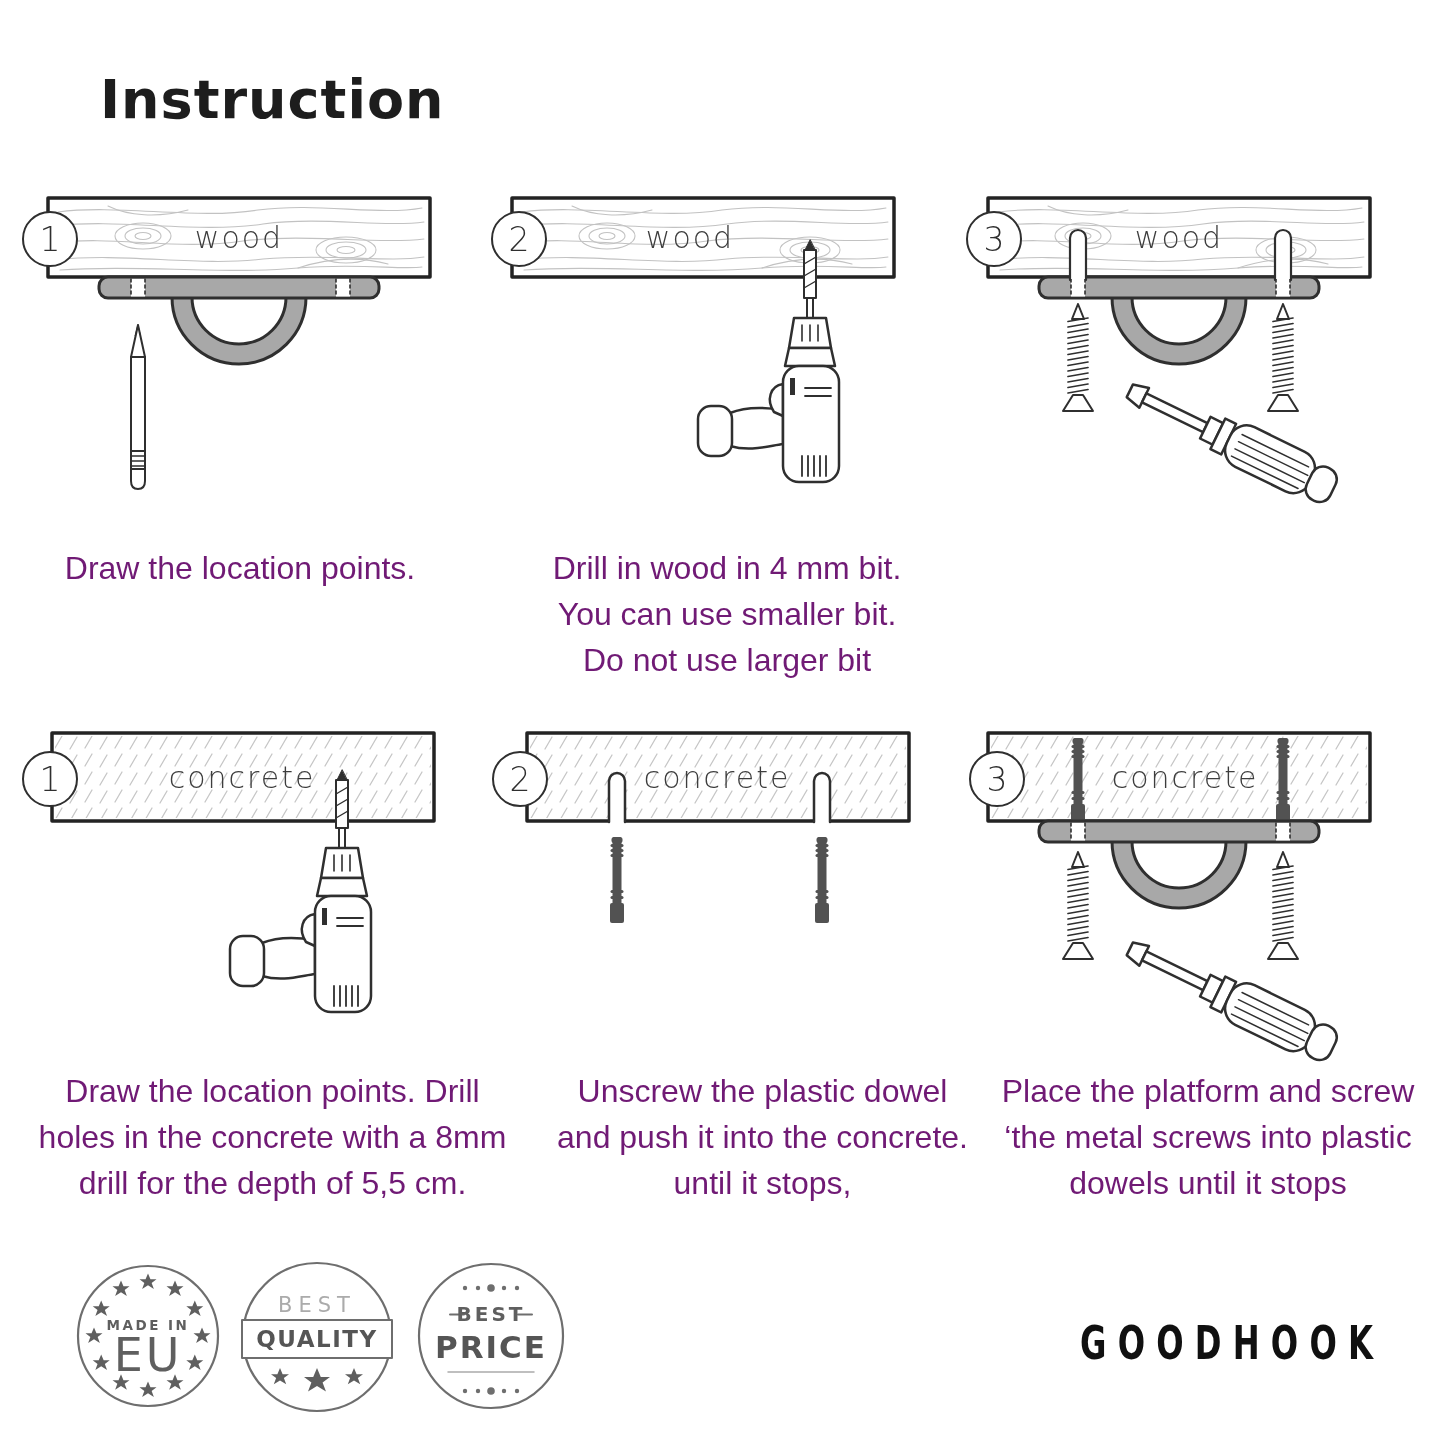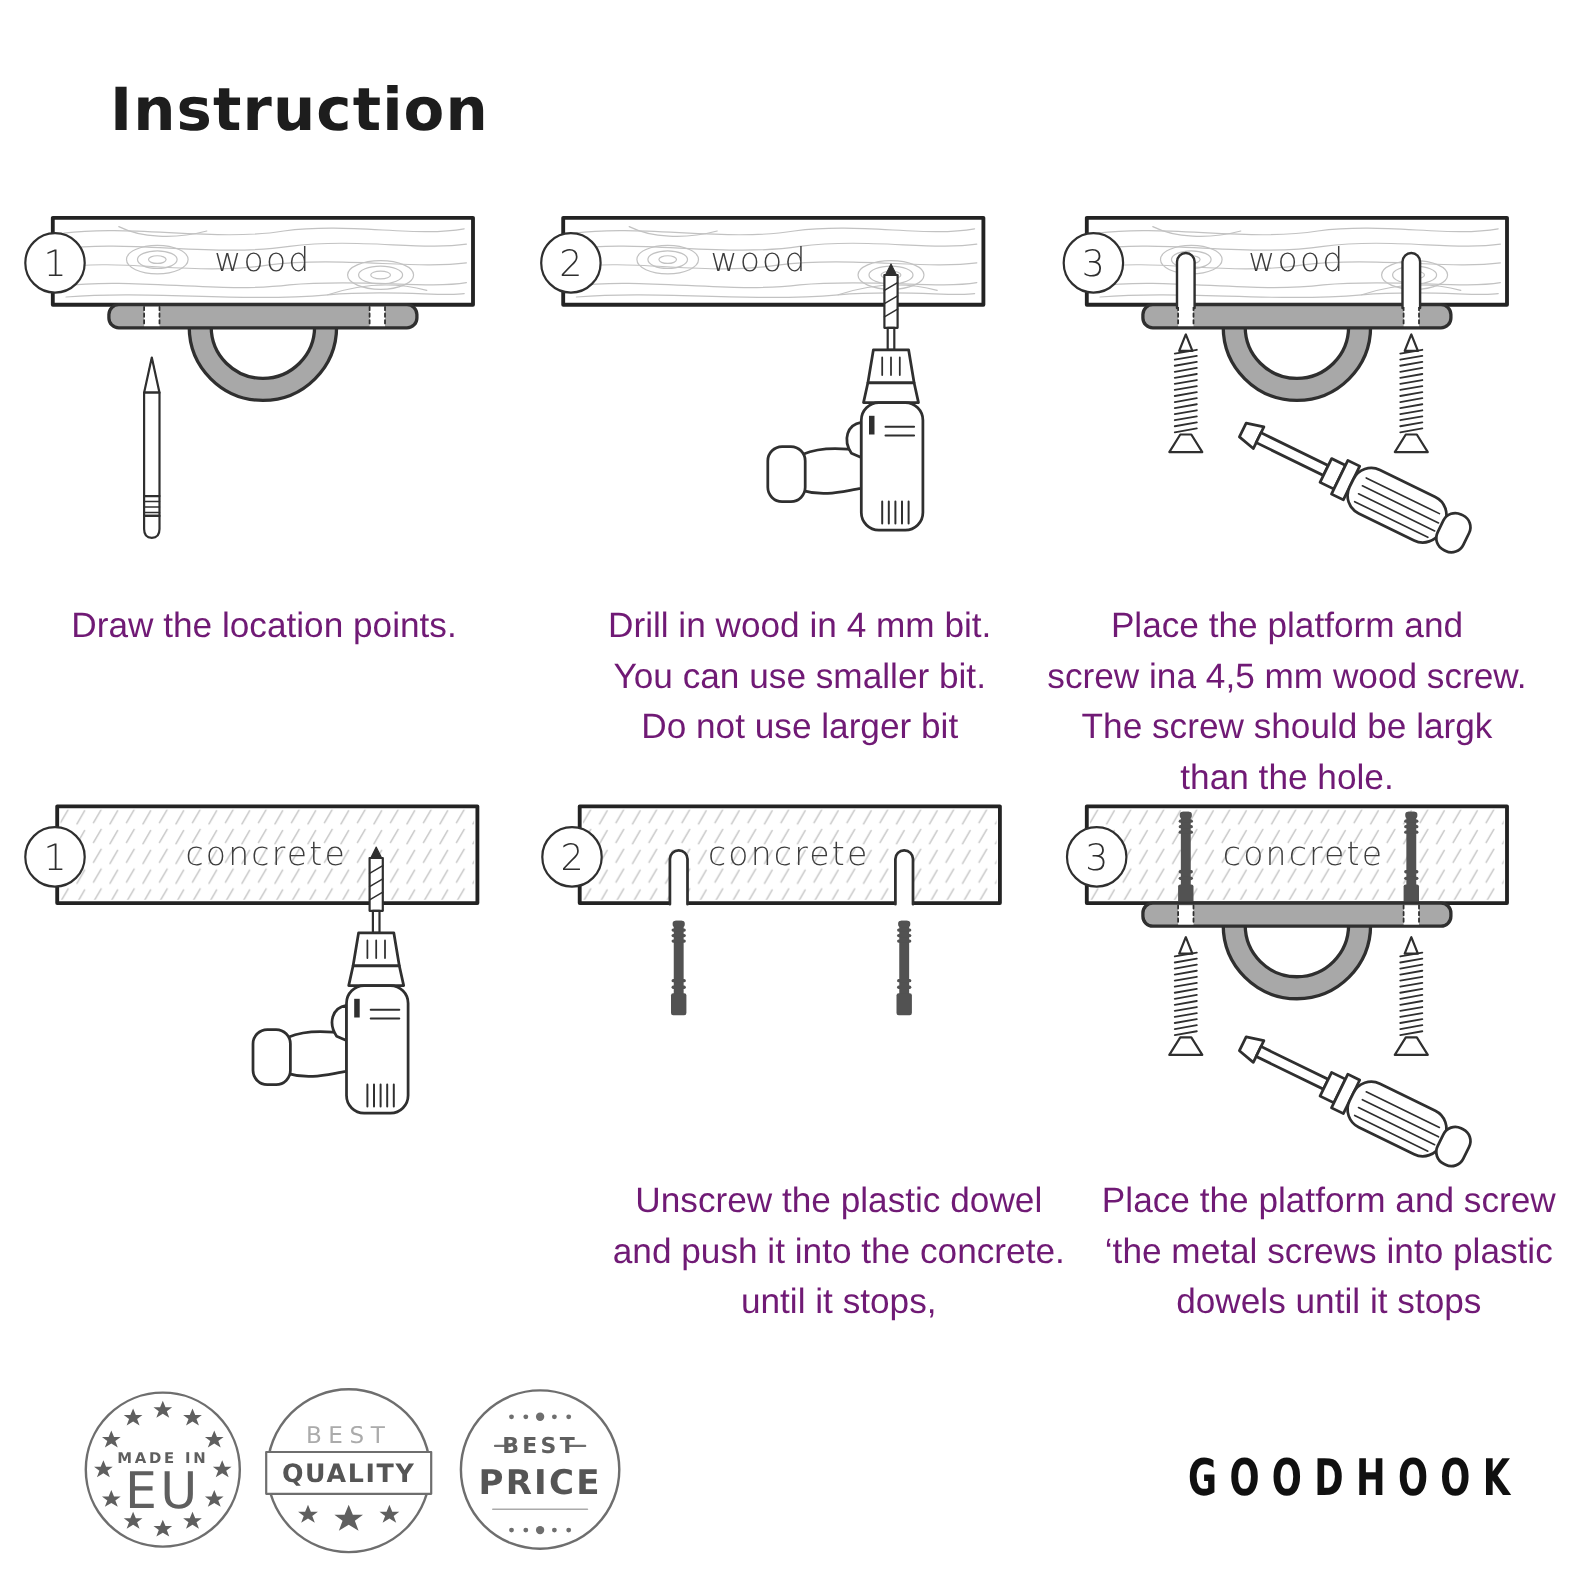--- a/index.html
+++ b/index.html
@@ -164,24 +164,20 @@
   </svg>
   <div class="stepnum" style="left:966px;top:211px">
       <span>3</span>
     </div>
   <div class="matlabel" style="left:1179px;top:237px">wood</div>
 
   <div class="caption" style="left:20px;top:545px;width:440px">Draw the location points.</div>
   <div class="caption" style="left:497px;top:545px;width:460px">Drill in wood in 4 mm bit.
 You can use smaller bit.
 Do not use larger bit</div>
-  <div class="caption" style="left:935px;top:545px;width:470px">Place the platform and
-screw ina 4,5 mm wood screw.
-The screw should be largk
-than the hole.</div>
 
   <svg class="panel" style="left:25px;top:725px" width="440" height="320">
     <use href="#plank-concrete" x="27" y="8"></use>
     <use href="#drill" x="197" y="43"></use>
   </svg>
   <div class="stepnum" style="left:22px;top:751px">
       <span>1</span>
     </div>
   <div class="matlabel" style="left:242px;top:777px">concrete</div>
 
@@ -210,20 +206,23 @@
     <use href="#screw" x="300" y="125"></use>
     <g transform="translate(163,223) rotate(26)">
       <use href="#screwdriver" x="0" y="-32"></use>
     </g>
   </svg>
   <div class="stepnum" style="left:969px;top:751px">
       <span>3</span>
     </div>
   <div class="matlabel" style="left:1185px;top:777px">concrete</div>
 
+  <div class="caption" style="left:5px;top:1068px;width:535px">Draw the location points. Drill
+holes in the concrete with a 8mm
+drill for the depth of 5,5 cm.</div>
   <div class="caption" style="left:978px;top:1068px;width:460px">Place the platform and screw
 ‘the metal screws into plastic
 dowels until it stops</div>
   <div class="caption" style="left:540px;top:1068px;width:445px">Unscrew the plastic dowel
 and push it into the concrete.
 until it stops,</div>
 
   <svg class="panel" style="left:60px;top:1250px" width="520" height="180">
 
     <g>

